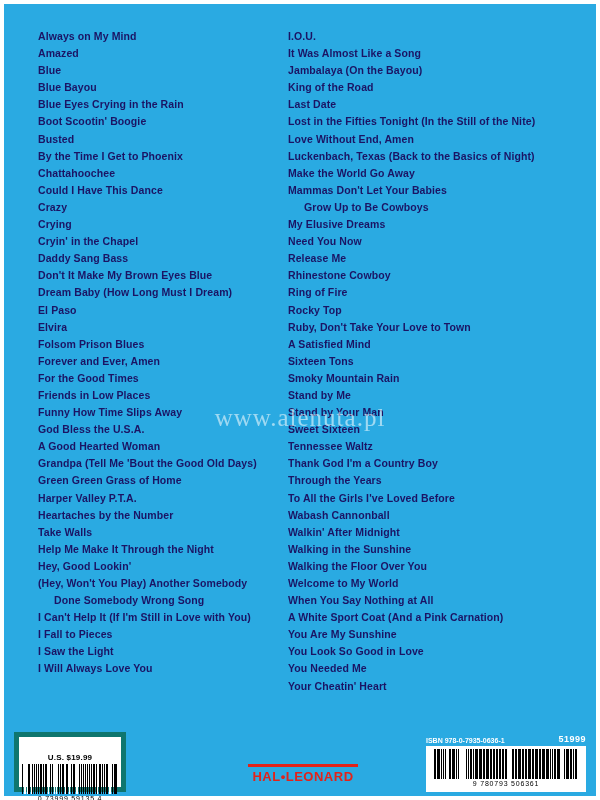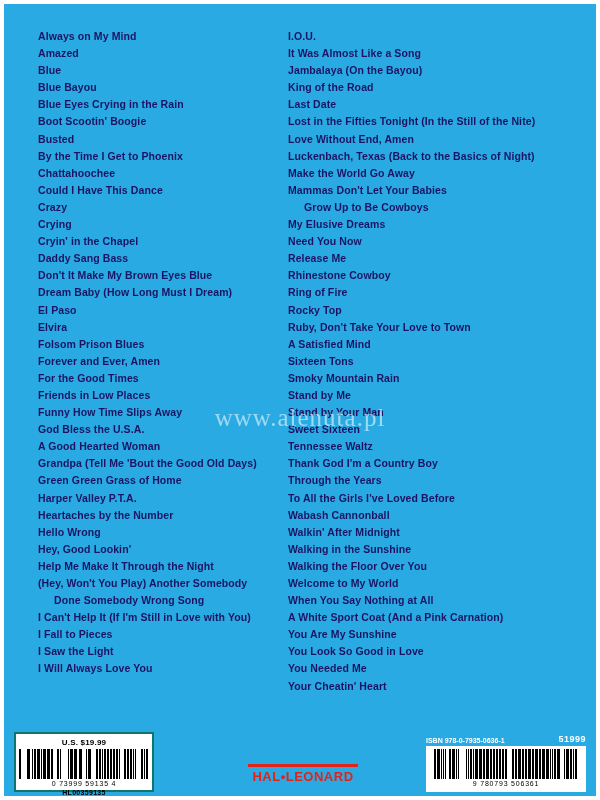--- a/index.html
+++ b/index.html
@@ -77,26 +77,26 @@
     position: absolute;
     left: 0;
     bottom: 0;
     width: 600px;
     height: 74px;
   }
   .barcode-box {
     position: absolute;
     left: 14px;
     bottom: 8px;
-    width: 140px;
+    width: 112px;
     height: 60px;
     background: #ffffff;
-    border: 2px solid #0f766e;
-    box-sizing: border-box;
-    padding: 4px 3px 1px 3px;
+    border: 5px solid #0f766e;
+    box-sizing: border-box;
+    padding: 16px 3px 1px 3px;
   }
   .price {
     font-size: 8px;
     font-weight: bold;
     color: #000000;
     text-align: center;
     line-height: 10px;
     letter-spacing: 0.2px;
   }
   .bars {
@@ -207,23 +207,23 @@
         <div class="song"><span>Forever and Ever, Amen</span></div>
         <div class="song"><span>For the Good Times</span></div>
         <div class="song"><span>Friends in Low Places</span></div>
         <div class="song"><span>Funny How Time Slips Away</span></div>
         <div class="song"><span>God Bless the U.S.A.</span></div>
         <div class="song"><span>A Good Hearted Woman</span></div>
         <div class="song"><span>Grandpa (Tell Me 'Bout the Good Old Days)</span></div>
         <div class="song"><span>Green Green Grass of Home</span></div>
         <div class="song"><span>Harper Valley P.T.A.</span></div>
         <div class="song"><span>Heartaches by the Number</span></div>
-        <div class="song"><span>Hello Wrong</span></div>
+        <div class="song"><span>Take Walls</span></div>
+        <div class="song"><span>Help Me Make It Through the Night</span></div>
         <div class="song"><span>Hey, Good Lookin'</span></div>
-        <div class="song"><span>Help Me Make It Through the Night</span></div>
         <div class="song"><span>(Hey, Won't You Play) Another Somebody</span><span class="cont">Done Somebody Wrong Song</span></div>
         <div class="song"><span>I Can't Help It (If I'm Still in Love with You)</span></div>
         <div class="song"><span>I Fall to Pieces</span></div>
         <div class="song"><span>I Saw the Light</span></div>
         <div class="song"><span>I Will Always Love You</span></div>
       </div>
     <div class="col col-right">
         <div class="song"><span>I.O.U.</span></div>
         <div class="song"><span>It Was Almost Like a Song</span></div>
         <div class="song"><span>Jambalaya (On the Bayou)</span></div>

